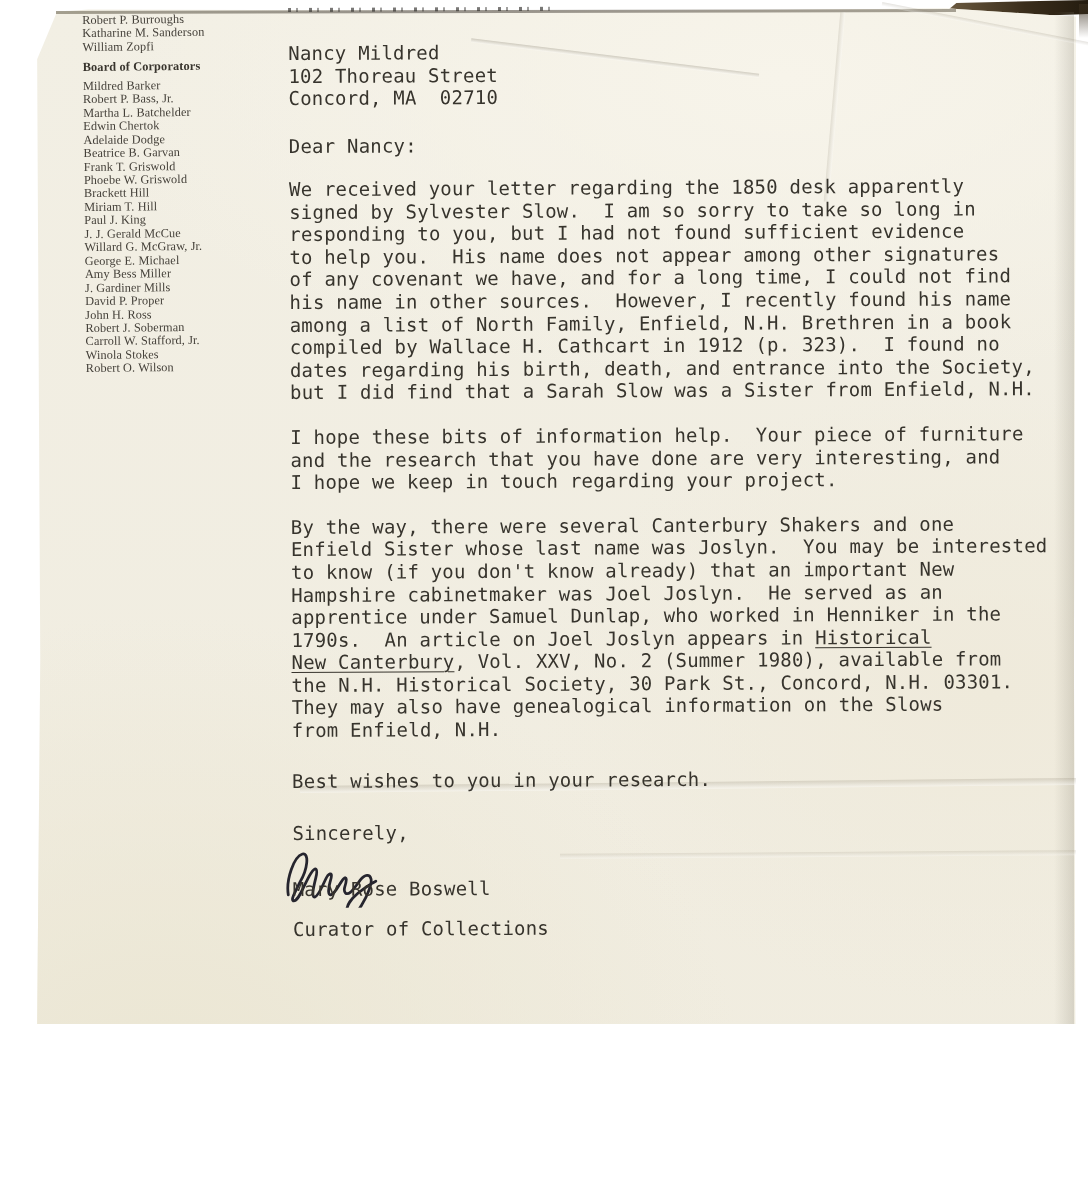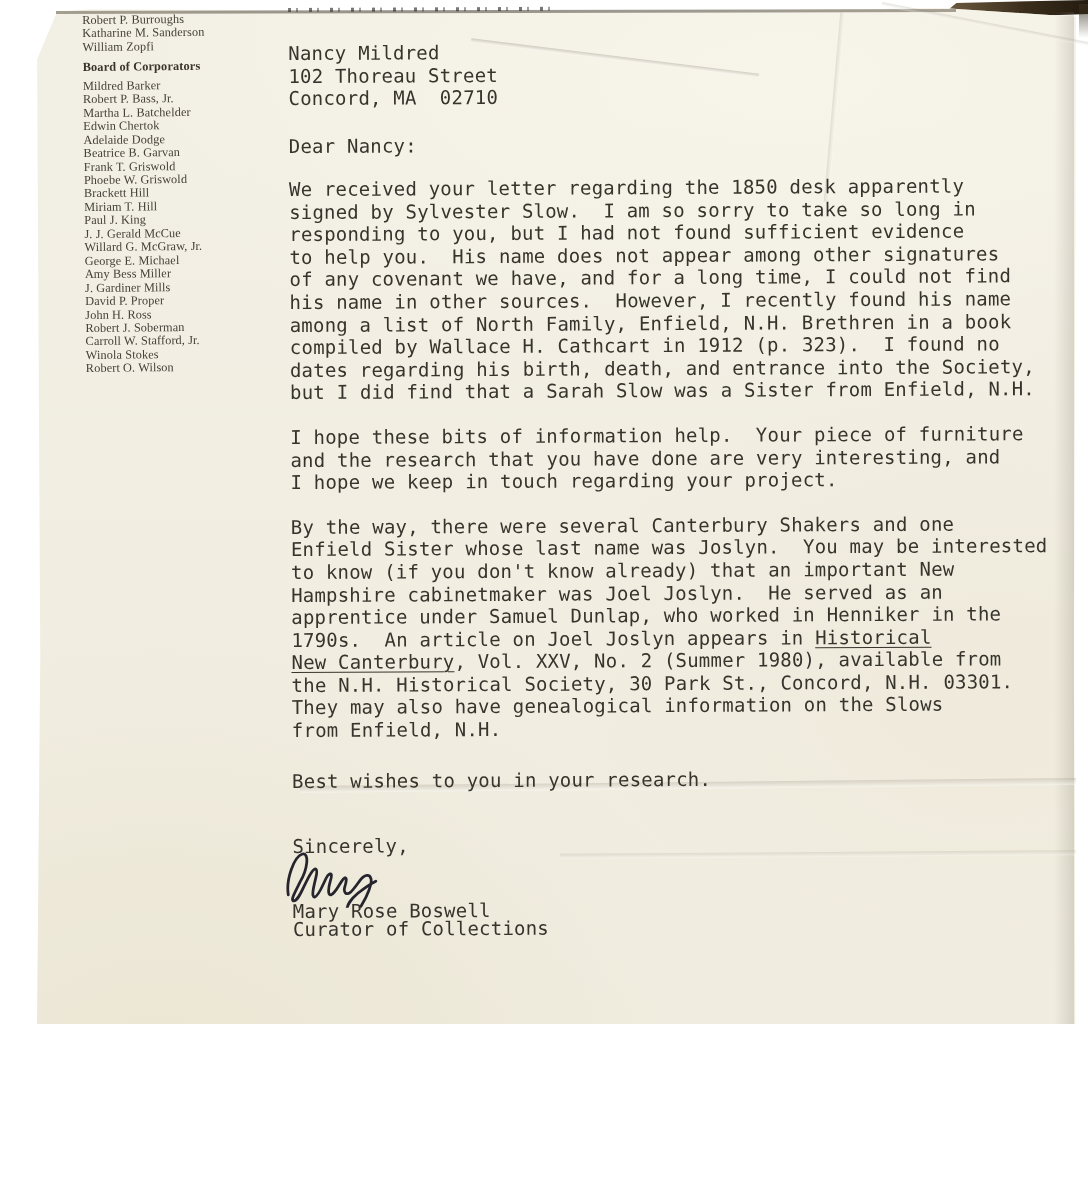--- a/index.html
+++ b/index.html
@@ -63,23 +63,23 @@
   .tline{white-space:pre;}
   .cutoff{position:absolute;left:0;top:6px;width:268px;height:4px;opacity:.75;
           background:repeating-linear-gradient(90deg,rgba(45,43,40,.85) 0 3px,transparent 3px 8px,
                      rgba(45,43,40,.6) 8px 10px,transparent 10px 21px);}
   .recipient{position:absolute;left:0;top:40px;}
   .salutation{position:absolute;left:0;top:133px;}
   .paras{position:absolute;left:0;top:176px;}
   .para{margin:0 0 22px 0;}
   .ul{text-decoration:underline;text-underline-offset:3px;text-decoration-thickness:1.4px;text-align:center;}
   .closing{position:absolute;left:0;top:768px;}
-  .valediction{position:absolute;left:0;top:820px;margin-top:13px;}
+  .valediction{position:absolute;left:0;top:820px;}
   .signature{position:absolute;left:-8px;top:840px;}
-  .signer{position:absolute;left:0;top:898px;}
+  .signer{position:absolute;left:0;top:876px;}
   .signer-title{position:absolute;left:0;top:916px;}
 
   
   .foot{position:absolute;left:268px;top:1086px;width:760px;transform:rotate(-1.2deg);
         font-family:"Liberation Serif",serif;font-size:20px;color:#24221e;letter-spacing:.2px;}
 </style>
 </head>
 <body>
 
 <div class="scan">

